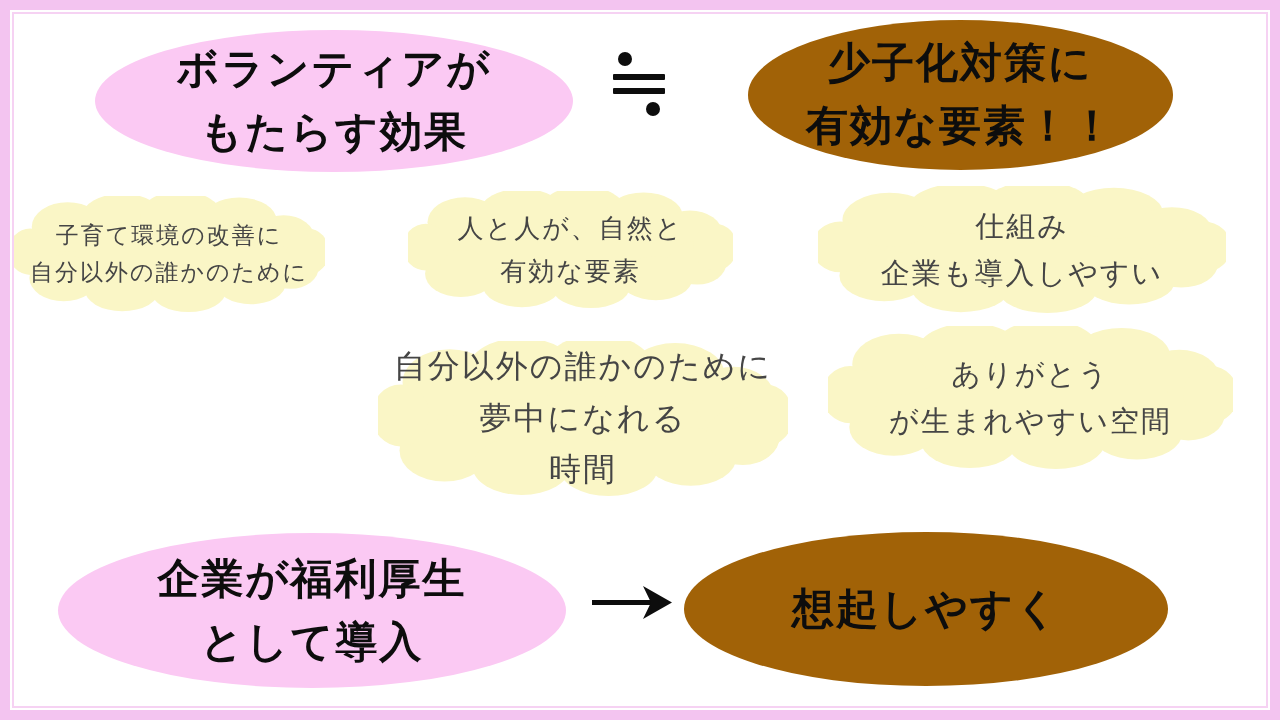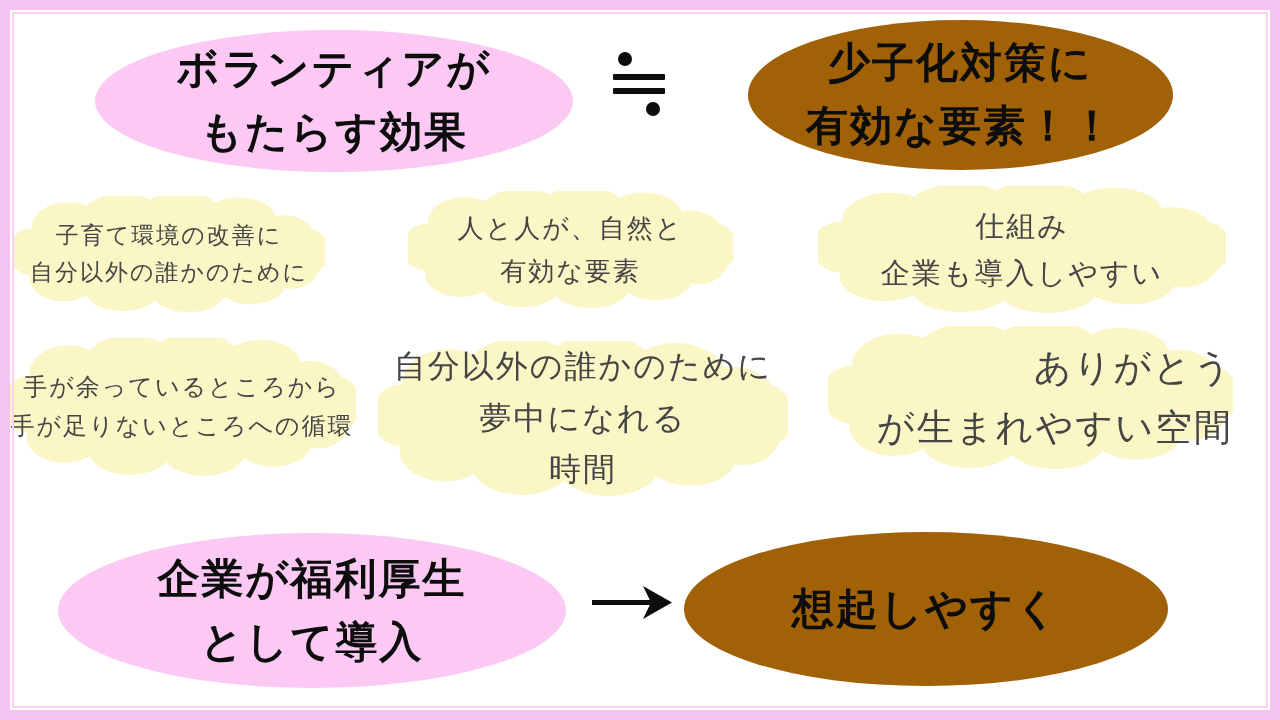--- a/index.html
+++ b/index.html
@@ -37,21 +37,21 @@
   .cloud{position:absolute;z-index:1;}
   .cloud .cloud-svg{position:absolute;inset:0;width:100%;height:100%;}
   .cloud .cloud-text{position:absolute;inset:0;display:flex;flex-direction:column;
                      align-items:center;justify-content:center;text-align:center;
                      color:#454545;font-weight:400;letter-spacing:2px;line-height:1.62;}
   .cloud-c1{left:13px;top:196px;width:312px;height:116px;}  .cloud-c1 .cloud-text{font-size:23px;}
   .cloud-c2{left:408px;top:191px;width:325px;height:117px;} .cloud-c2 .cloud-text{font-size:26px;align-items:center;}
   .cloud-c3{left:818px;top:186px;width:408px;height:127px;} .cloud-c3 .cloud-text{font-size:29px;}
   .cloud-c4{left:8px;top:338px;width:348px;height:138px;}   .cloud-c4 .cloud-text{font-size:24px;}
   .cloud-c5{left:378px;top:341px;width:410px;height:155px;} .cloud-c5 .cloud-text{font-size:32px;justify-content:center;}
-  .cloud-c6{left:828px;top:326px;width:405px;height:143px;} .cloud-c6 .cloud-text{font-size:37px;align-items:flex-end;}
+  .cloud-c6{left:828px;top:326px;width:405px;height:143px;} .cloud-c6 .cloud-text{font-size:29px;}
 </style>
 </head>
 <body>
 
 <div class="canvas">
 
   <svg width="0" height="0" style="position:absolute" aria-hidden="true">
     <defs>
       <g id="cloud-shape" fill="#faf6c6">
         <ellipse cx="200" cy="75" rx="186" ry="54"></ellipse>
@@ -111,29 +111,20 @@
   <div class="cloud cloud-c3">
     <svg class="cloud-svg" viewBox="0 0 400 150" preserveAspectRatio="none">
         <use href="#cloud-shape"></use>
       </svg>
     <div class="cloud-text">
       <div>仕組み</div>
       <div>企業も導入しやすい</div>
     </div>
   </div>
 
-  <div class="cloud cloud-c4">
-    <svg class="cloud-svg" viewBox="0 0 400 150" preserveAspectRatio="none">
-        <use href="#cloud-shape"></use>
-      </svg>
-    <div class="cloud-text">
-      <div>手が余っているところから</div>
-      <div>手が足りないところへの循環</div>
-    </div>
-  </div>
 
   <div class="cloud cloud-c5">
     <svg class="cloud-svg" viewBox="0 0 400 150" preserveAspectRatio="none">
         <use href="#cloud-shape"></use>
       </svg>
     <div class="cloud-text">
       <div>自分以外の誰かのために</div>
       <div>夢中になれる</div>
       <div>時間</div>
     </div>

